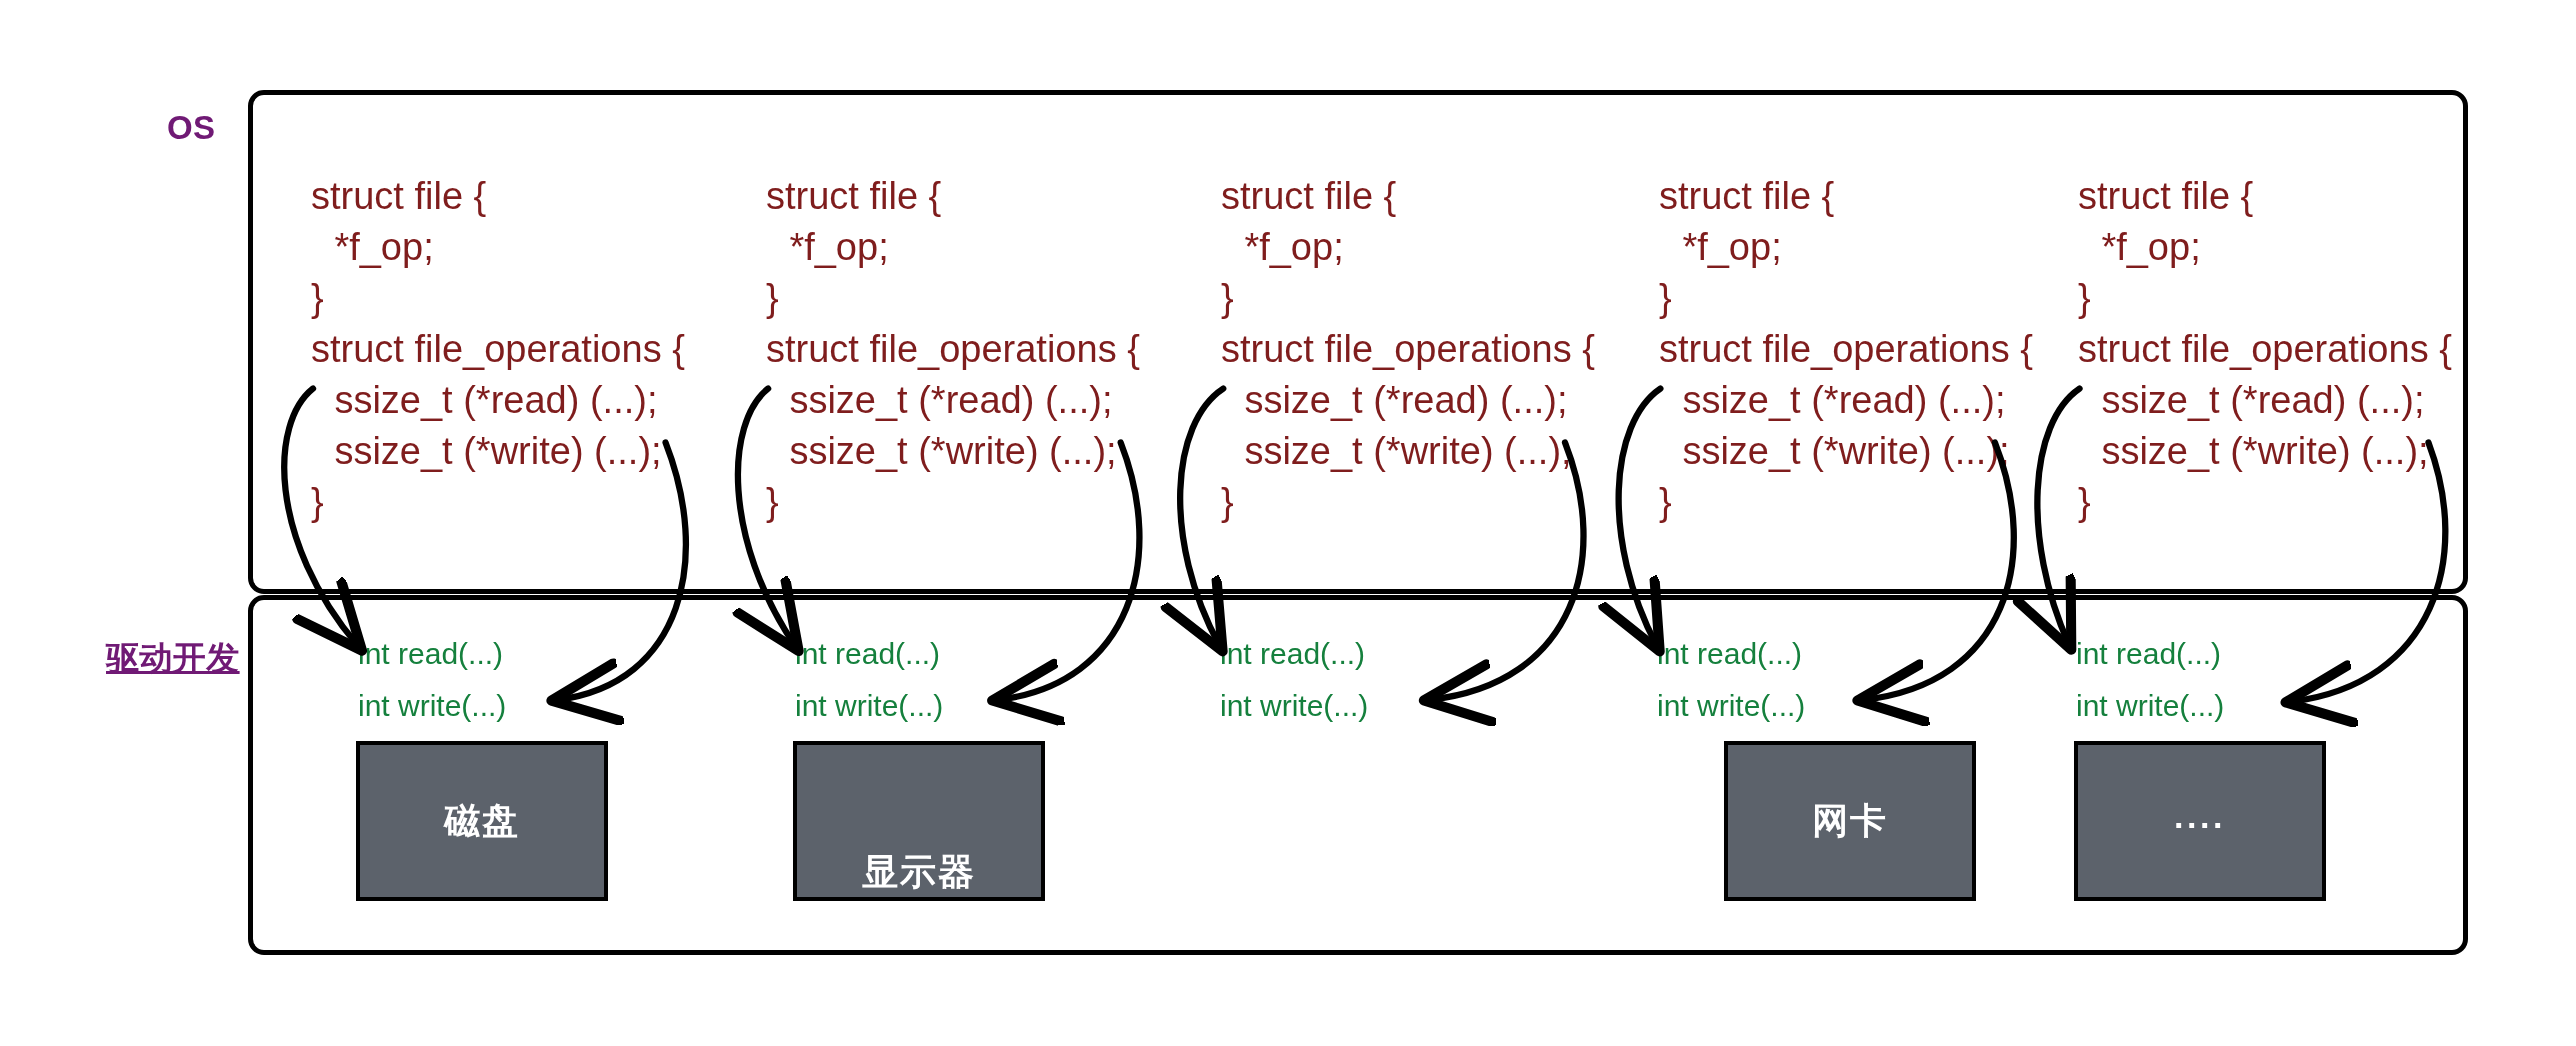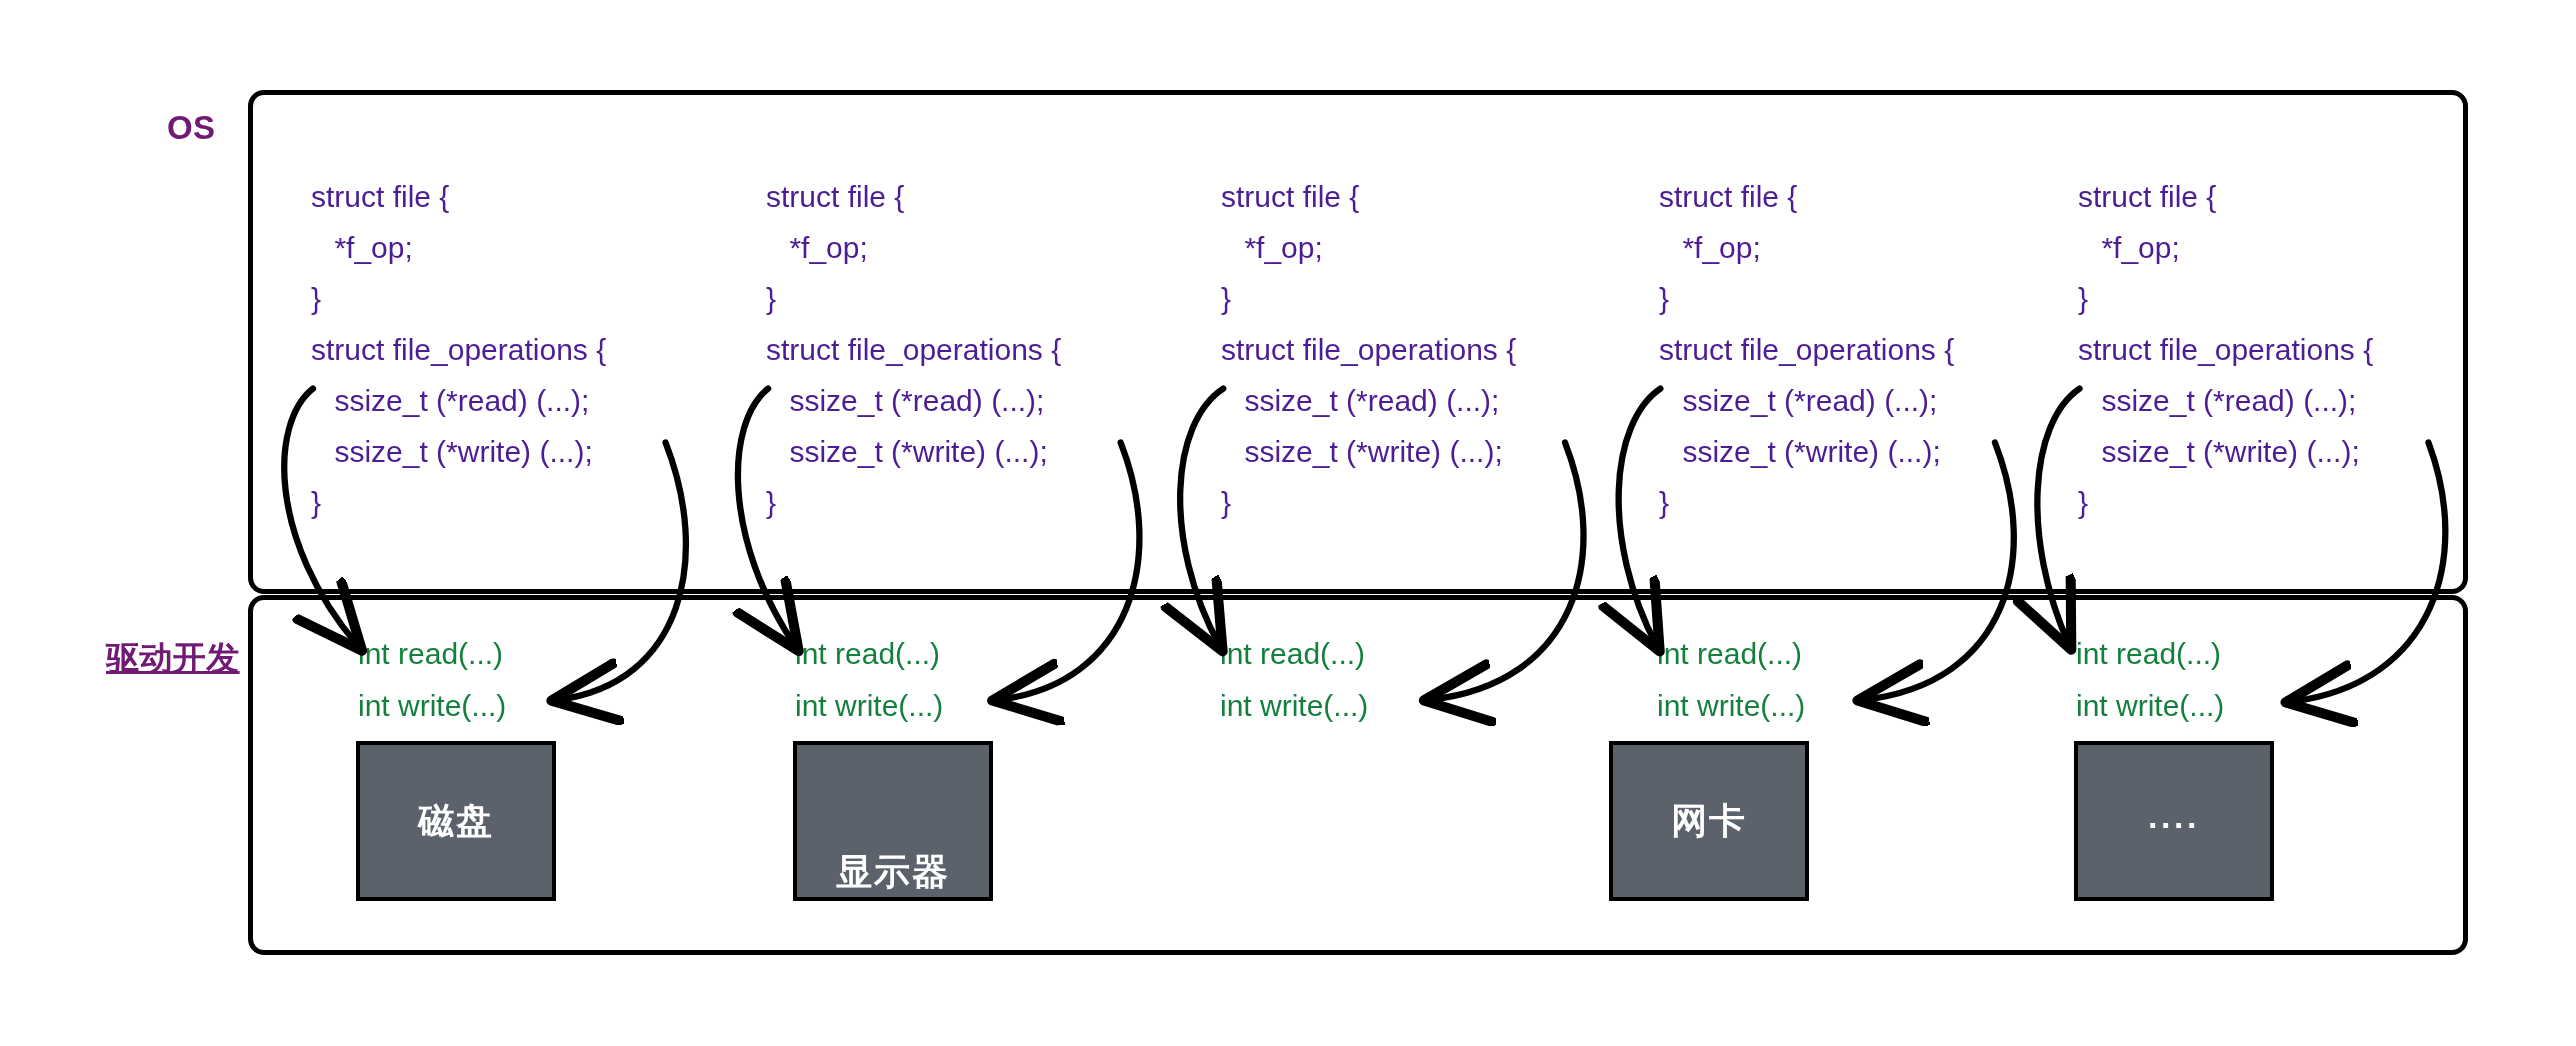--- a/index.html
+++ b/index.html
@@ -63,22 +63,22 @@
     top: 595px;
     width: 2220px;
     height: 360px;
   }
 
   
   .os-col {
     position: absolute;
     top: 171px;
     width: 414px;
-    color: #4c1d95;
-    font-size: 30px;
+    color: #7f1d1d;
+    font-size: 38px;
     line-height: 51px;
     white-space: nowrap;
   }
   .os-col .ln { display: block; }
   .os-col .ind { padding-left: 23.4px; }
 
   
   .drv-col {
     position: absolute;
     top: 628px;
@@ -87,21 +87,21 @@
     font-size: 30px;
     line-height: 52px;
     white-space: nowrap;
   }
   .drv-col .ln { display: block; }
 
   
   .device-box {
     position: absolute;
     top: 741px;
-    width: 200px;
+    width: 252px;
     height: 160px;
     background: #5c626b;
     border: 4.5px solid #000000;
     box-sizing: border-box;
     display: flex;
     align-items: center;
     justify-content: center;
   }
   .device-box .device-label {
     color: #ffffff;
@@ -207,21 +207,21 @@
     <span class="ln">int  read(...)</span>
     <span class="ln">int  write(...)</span>
   </div>
 
   <div class="device-box" style="left:356px;">
     <span class="device-label">磁盘</span>
   </div>
   <div class="device-box" style="left:793px;align-items:flex-end;">
     <span class="device-label">显示器</span>
   </div>
-  <div class="device-box" style="left:1609px;">
+  <div class="device-box" style="left:1724px;">
     <span class="device-label">网卡</span>
   </div>
   <div class="device-box dots" style="left:2074px;">
     <span class="device-label">....</span>
   </div>
 
   <svg id="arrow-layer" viewBox="0 0 2864 1164">
     <defs>
       <marker id="ah" markerWidth="16" markerHeight="16" refX="10" refY="5.2" orient="auto" markerUnits="strokeWidth">
         <path d="M0.5,0.6 L11,5.2 L0.5,9.8" fill="none" stroke="#000" stroke-width="1.6" stroke-linecap="round" stroke-linejoin="round"></path>

